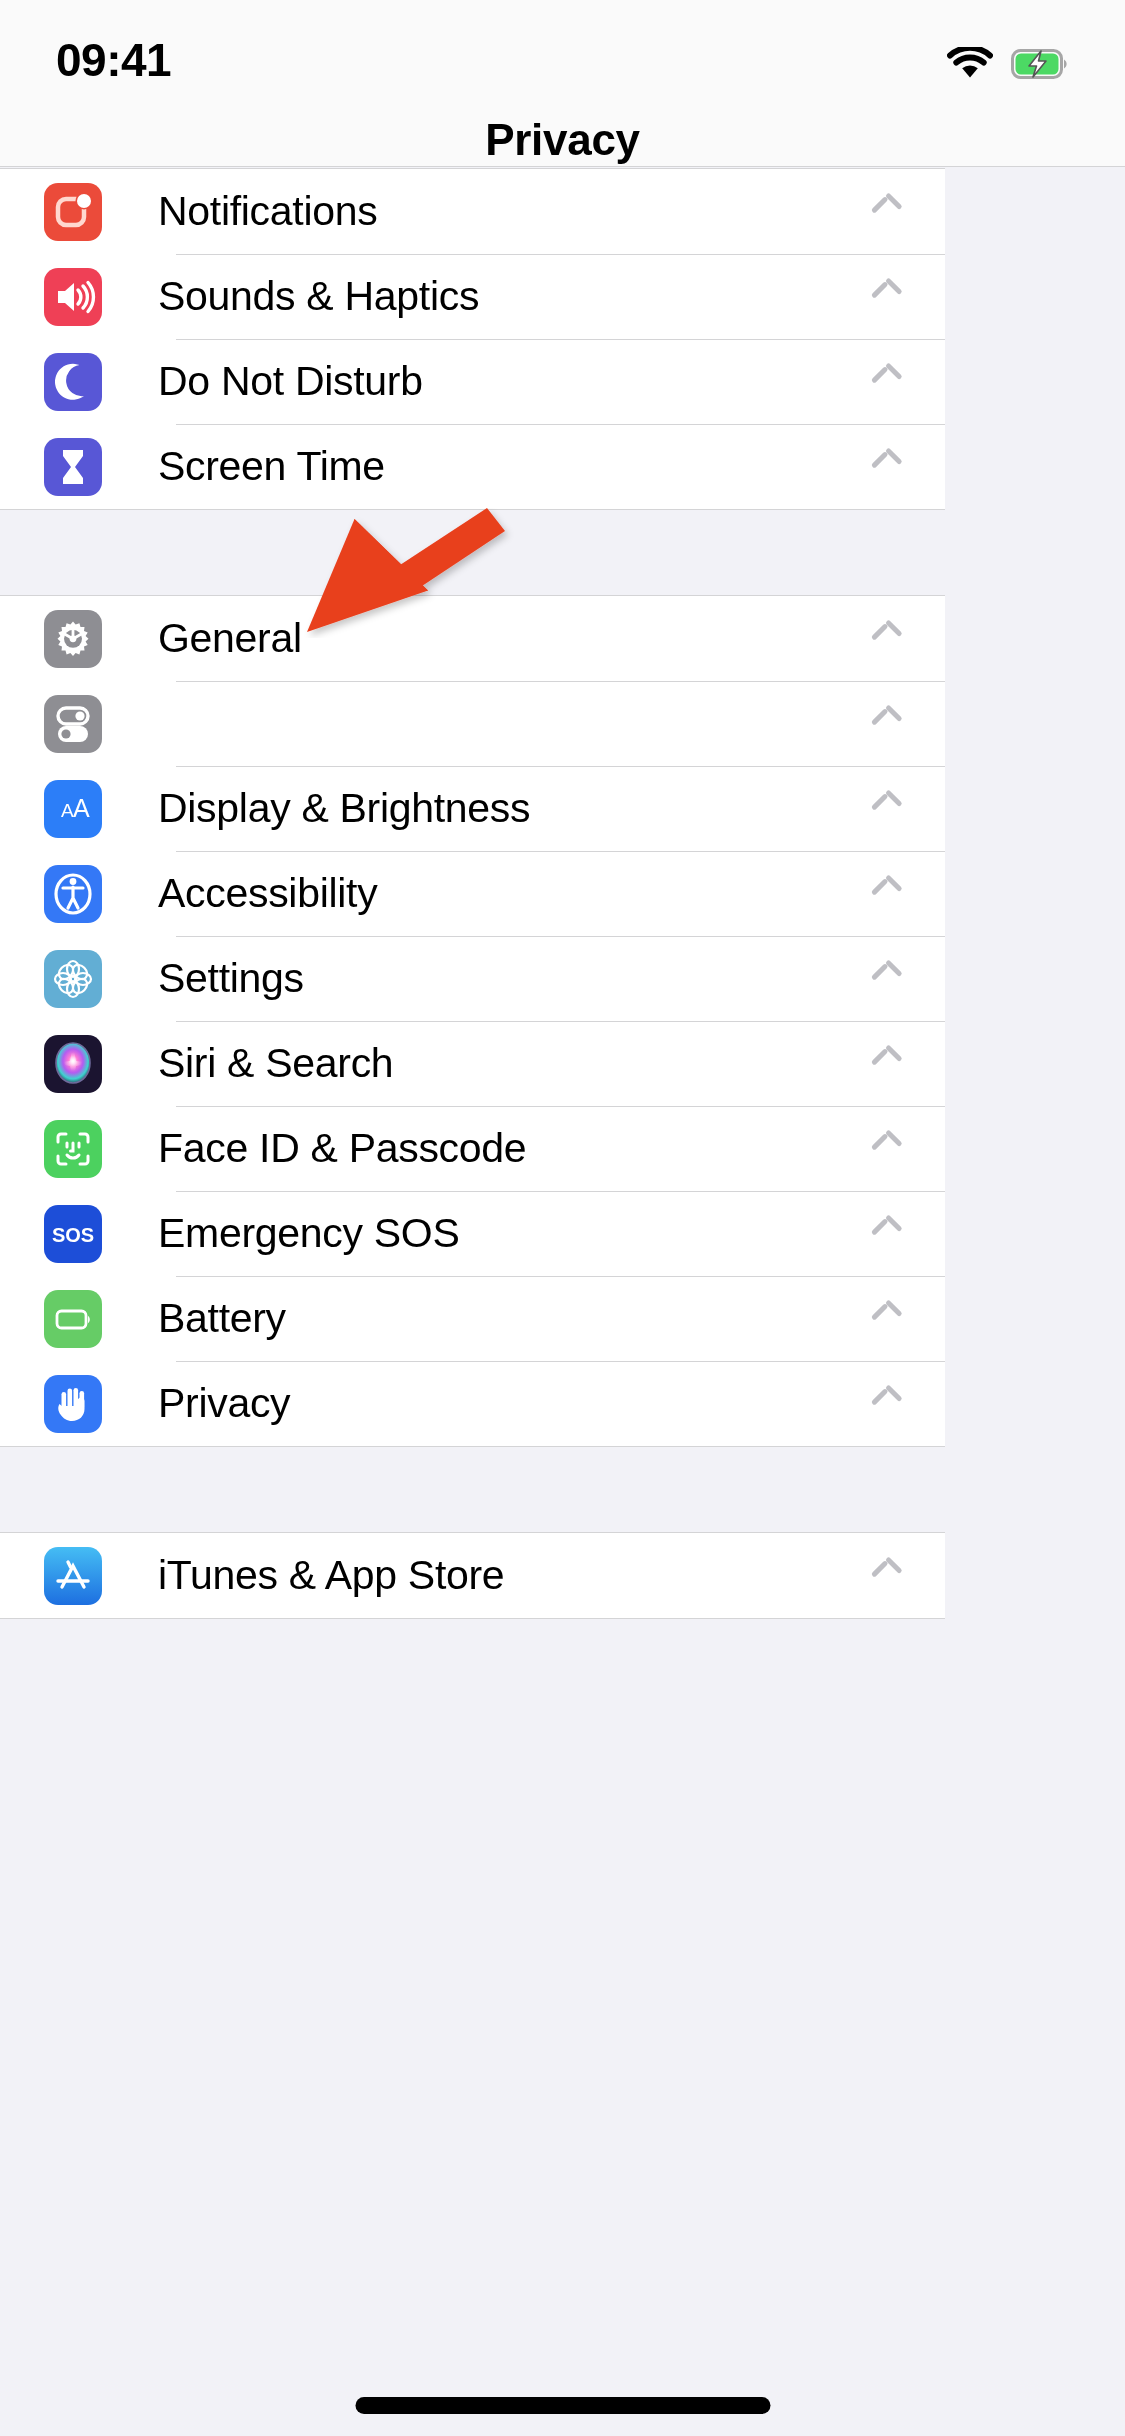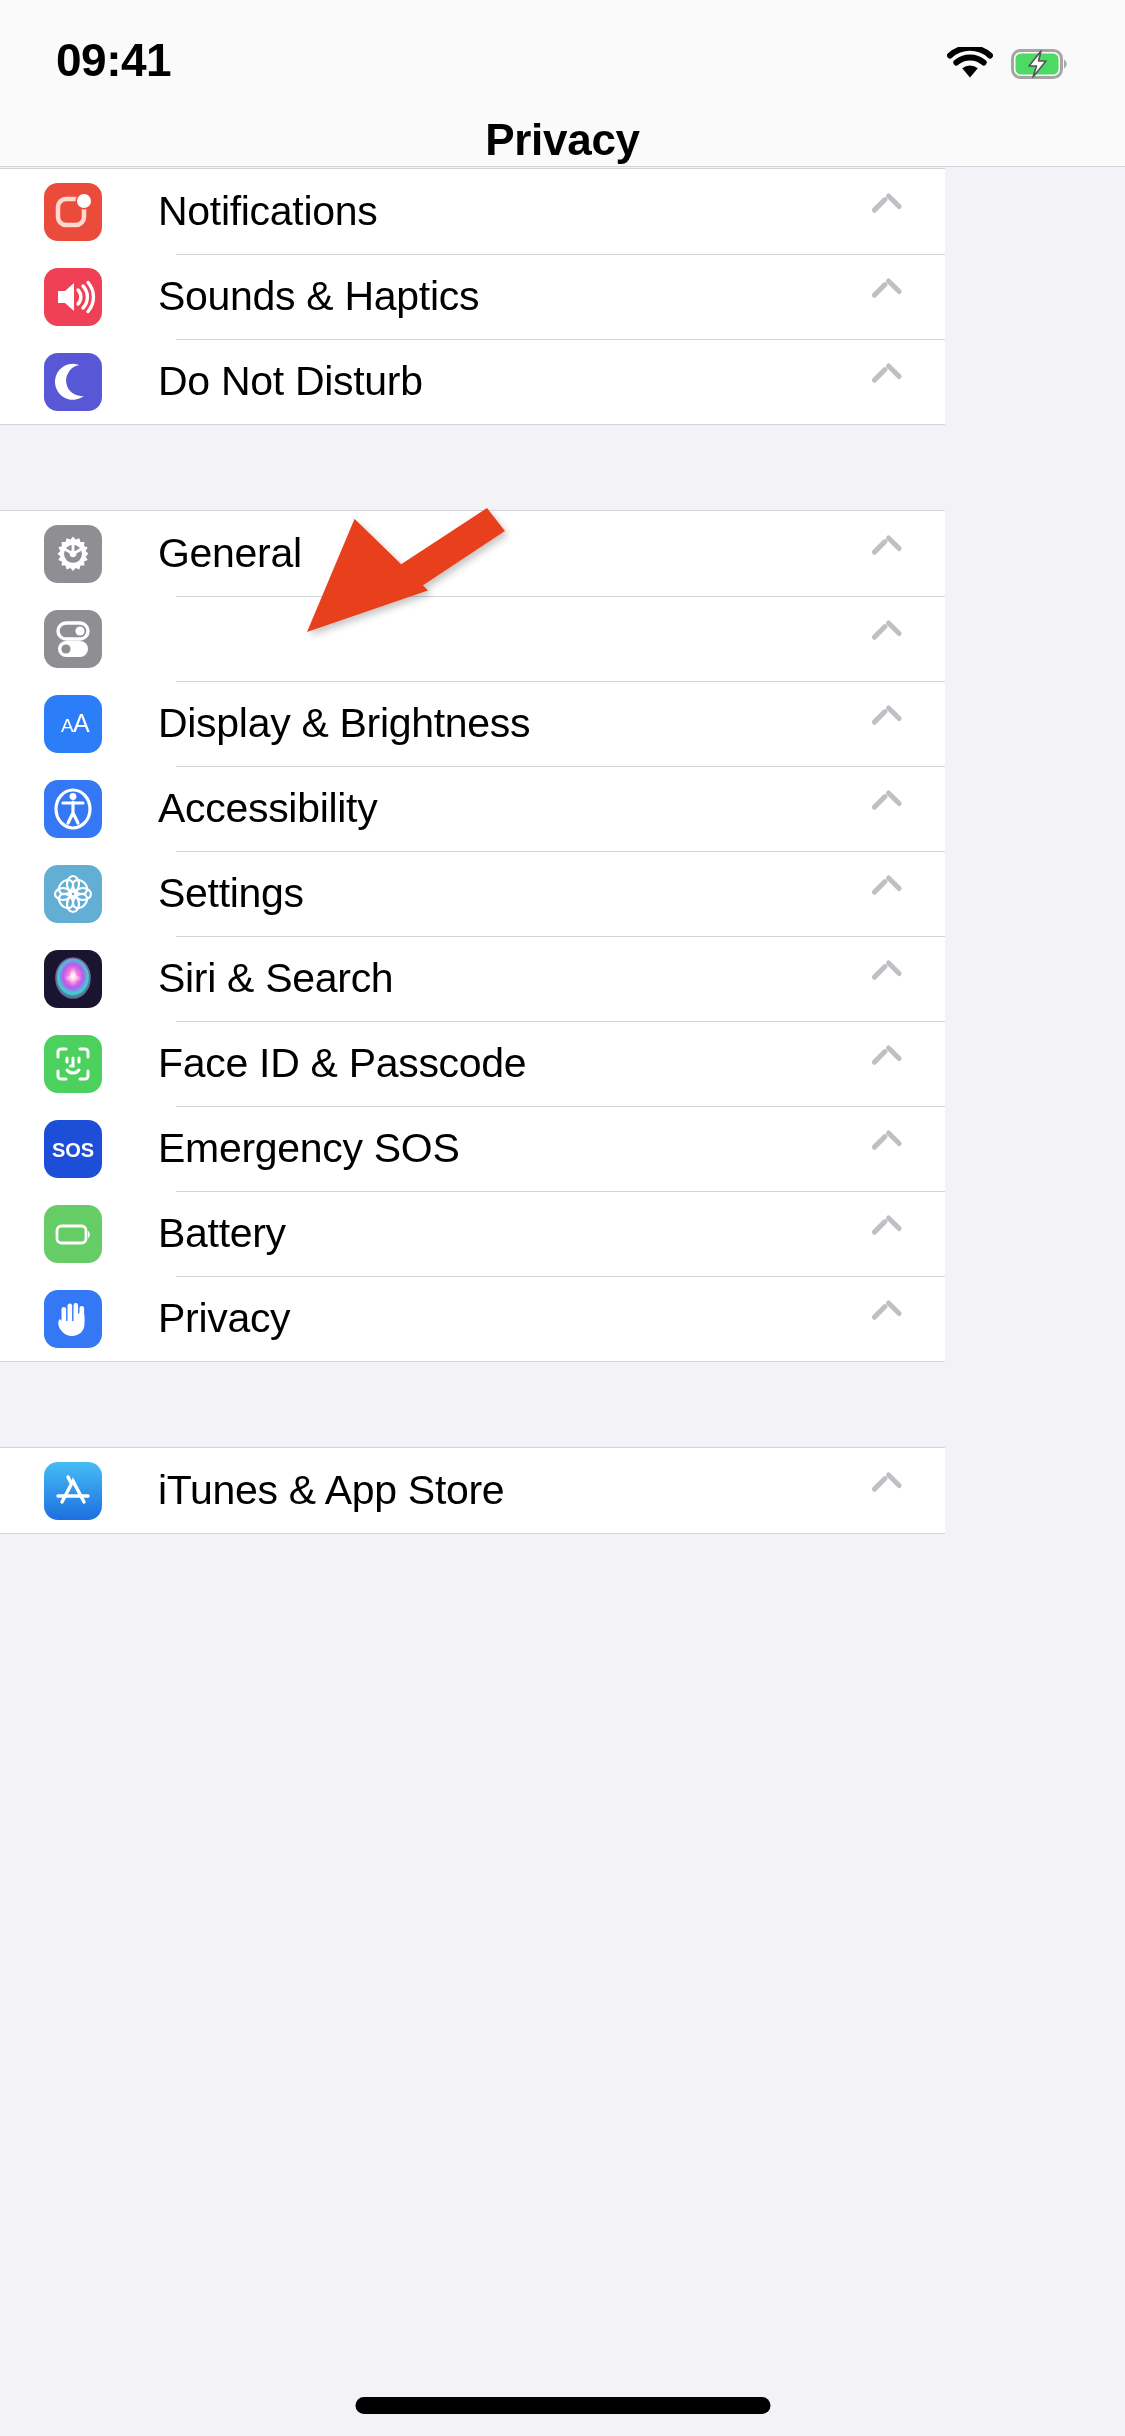--- a/index.html
+++ b/index.html
@@ -183,20 +183,29 @@
       </div>
       <div class="row">
         <span class="row-icon" style="background:#5857D6;">
           <svg viewBox="0 0 58 58" width="58" height="58">
             <path d="M35.5 12 A18 18 0 1 0 40 43 A14.5 14.5 0 0 1 35.5 12 Z" fill="#FFFFFF"></path>
           </svg>
         </span>
         <span class="row-label">Do Not Disturb</span>
         <span class="chevron"></span>
       </div>
+      <div class="row">
+        <span class="row-icon" style="background:#5857D6;">
+          <svg viewBox="0 0 58 58" width="58" height="58">
+            <path d="M19 12 H39 V18 L31 29 L39 40 V46 H19 V40 L27 29 L19 18 Z" fill="#FFFFFF"></path>
+          </svg>
+        </span>
+        <span class="row-label">Screen Time</span>
+        <span class="chevron"></span>
+      </div>
     </div>
 
     <div class="gap"></div>
 
     <div class="group">
       <div class="row">
         <span class="row-icon" style="background:#8E8E93;">
           <svg viewBox="0 0 58 58" width="58" height="58">
             <g fill="#FFFFFF">
               <path d="M29 11.5 L31.6 14.6 L35.4 13.2 L36.5 17.1 L40.5 17 L40 21.1 L43.7 22.5 L41.6 26 L44.5 28.8 L41.6 31.6 L43.7 35.1 L40 36.5 L40.5 40.6 L36.5 40.5 L35.4 44.4 L31.6 43 L29 46.1 L26.4 43 L22.6 44.4 L21.5 40.5 L17.5 40.6 L18 36.5 L14.3 35.1 L16.4 31.6 L13.5 28.8 L16.4 26 L14.3 22.5 L18 21.1 L17.5 17 L21.5 17.1 L22.6 13.2 L26.4 14.6 Z"></path>

